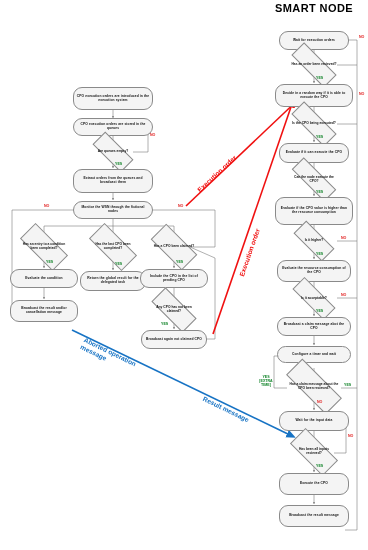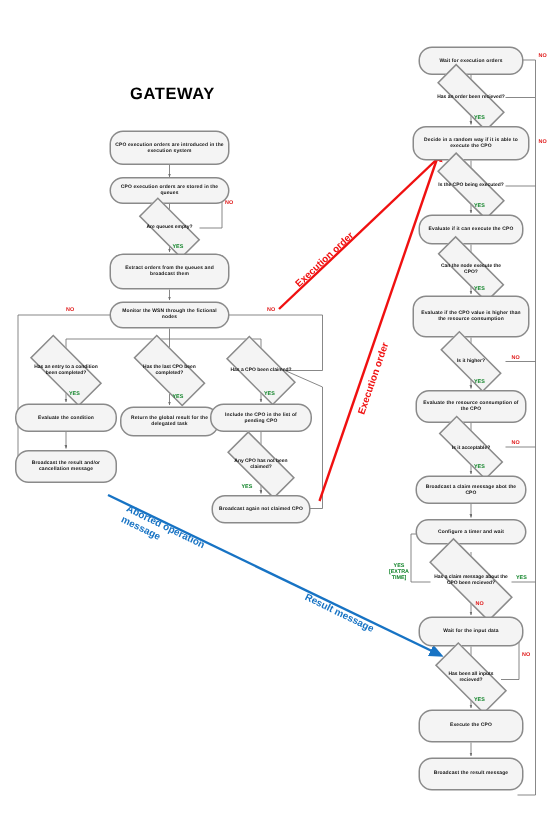--- a/index.html
+++ b/index.html
@@ -39,21 +39,21 @@
   .alabel{position:absolute;font-weight:bold;white-space:nowrap;
           transform-origin:0 0;}
   .alabel.red{color:#f01010;font-size:6.6px;}
   .alabel.blue{color:#1773c4;font-size:6.6px;}
 </style>
 </head>
 <body>
 
 <div id="canvas">
 
-  <div class="col-title t-gw">GATEWAY</div>
+  <div class="col-title t-sn">SMART NODE</div>
 
   <svg class="wires" viewBox="0 0 368 550">
     <defs>
       <marker id="ah" markerWidth="5" markerHeight="5" refX="4.2" refY="1.8" orient="auto">
         <path d="M0,0 L4.4,1.8 L0,3.6 z" fill="#6f6f6f"></path>
       </marker>
       <marker id="ahr" markerWidth="7" markerHeight="7" refX="2" refY="2.6" orient="auto">
         <path d="M0,0 L6,2.6 L0,5.2 z" fill="#f01010"></path>
       </marker>
       <marker id="ahb" markerWidth="7" markerHeight="7" refX="2" refY="2.6" orient="auto">

